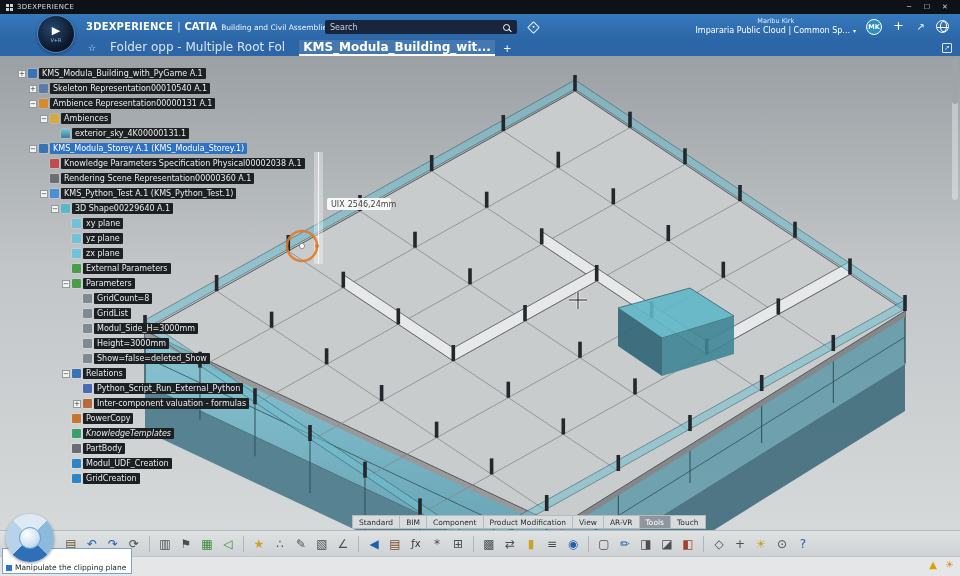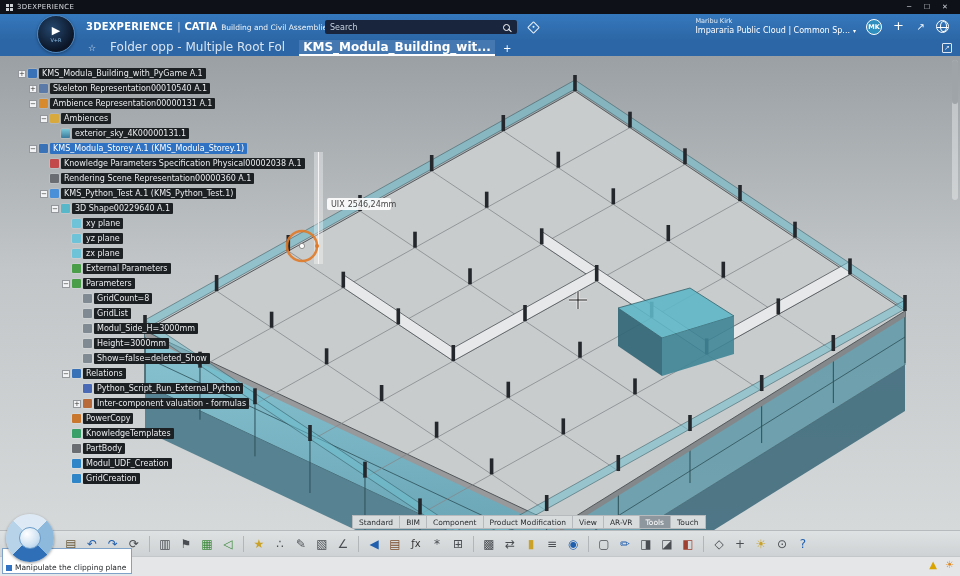--- a/index.html
+++ b/index.html
@@ -21,21 +21,21 @@
   .brand-sep { font-size:10px; opacity:.7; }
   .brand-app { font-size:10px; font-weight:bold; }
   .brand-sub { font-size:7.5px; opacity:.92; }
   .search { position:absolute; left:325px; top:6px; width:192px; height:14px; background:#18253c; border-radius:2px; display:flex; align-items:center; padding:0 5px; }
   .search-input { flex:1; background:transparent; border:none; outline:none; color:#dfe6ee; font-size:8px; font-family:inherit; }
   .search-input::placeholder { color:#c9d4e0; }
   .search-icon { width:7px; height:7px; border:1.2px solid #fff; border-radius:50%; position:relative; flex:none; margin-right:2px; }
   .search-icon::after { content:''; position:absolute; width:4px; border-top:1.2px solid #fff; transform:rotate(45deg); right:-3px; bottom:-1px; }
   .tag-ic { position:absolute; left:529px; top:9px; width:9px; height:9px; border:1px solid #e8f0f8; border-radius:1px; transform:rotate(45deg); }
   .tag-ic::after { content:''; position:absolute; width:2px; height:2px; background:#e8f0f8; border-radius:50%; left:2px; top:2px; }
-  .user-cluster { position:absolute; right:104px; top:3px; text-align:left; color:#fff; white-space:nowrap; }
+  .user-cluster { position:absolute; right:104px; top:3px; text-align:center; color:#fff; white-space:nowrap; }
   .user-name { font-size:6.5px; opacity:.85; }
   .tenant { font-size:8px; display:flex; gap:3px; align-items:center; justify-content:flex-end; margin-top:1px; }
   .caret { font-size:6px; }
   .avatar { position:absolute; right:78px; top:5px; width:16px; height:16px; border-radius:50%; background:#2f8fbf; color:#fff; font-size:6.5px; font-weight:bold; display:flex; align-items:center; justify-content:center; border:1px solid #fff; }
   .hbtn { color:#fff; position:absolute; }
   .hbtn.plus { right:56px; top:4px; font-size:13px; }
   .hbtn.share { right:35px; top:7px; font-size:10px; }
   .globe { position:absolute; right:11px; top:6px; width:13px; height:13px; border:1px solid #fff; border-radius:50%; }
   .globe::before { content:''; position:absolute; left:50%; top:0; bottom:0; width:5px; margin-left:-2.5px; border:1px solid #fff; border-radius:50%; }
   .globe::after { content:''; position:absolute; top:50%; left:0; right:0; border-top:1px solid #fff; }
@@ -436,21 +436,21 @@
         <div class="tree-row" style="margin-left: 55px;">
           <span class="expander">+</span>
           <span class="tree-icon ti-formula"></span>
           <span class="tree-label">Inter-component valuation - formulas</span>
         </div>
         <div class="tree-row" style="margin-left: 44px;">
           <span class="expander blank"></span>
           <span class="tree-icon ti-powercopy"></span>
           <span class="tree-label">PowerCopy</span>
         </div>
-        <div class="tree-row" style="margin-left: 44px;">
+        <div class="tree-row" style="margin-left: 44px; font-style: italic;">
           <span class="expander blank"></span>
           <span class="tree-icon ti-template"></span>
           <span class="tree-label">KnowledgeTemplates</span>
         </div>
         <div class="tree-row" style="margin-left: 44px;">
           <span class="expander blank"></span>
           <span class="tree-icon ti-body"></span>
           <span class="tree-label">PartBody</span>
         </div>
         <div class="tree-row" style="margin-left: 44px;">

